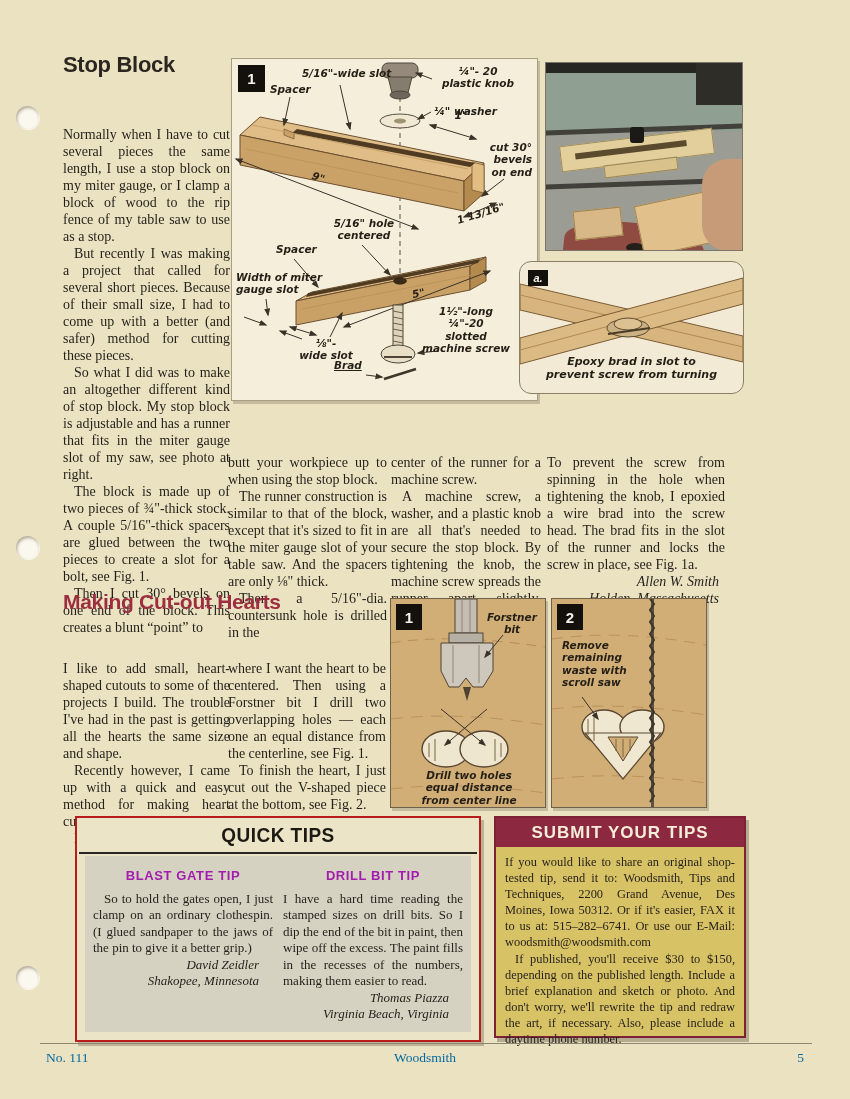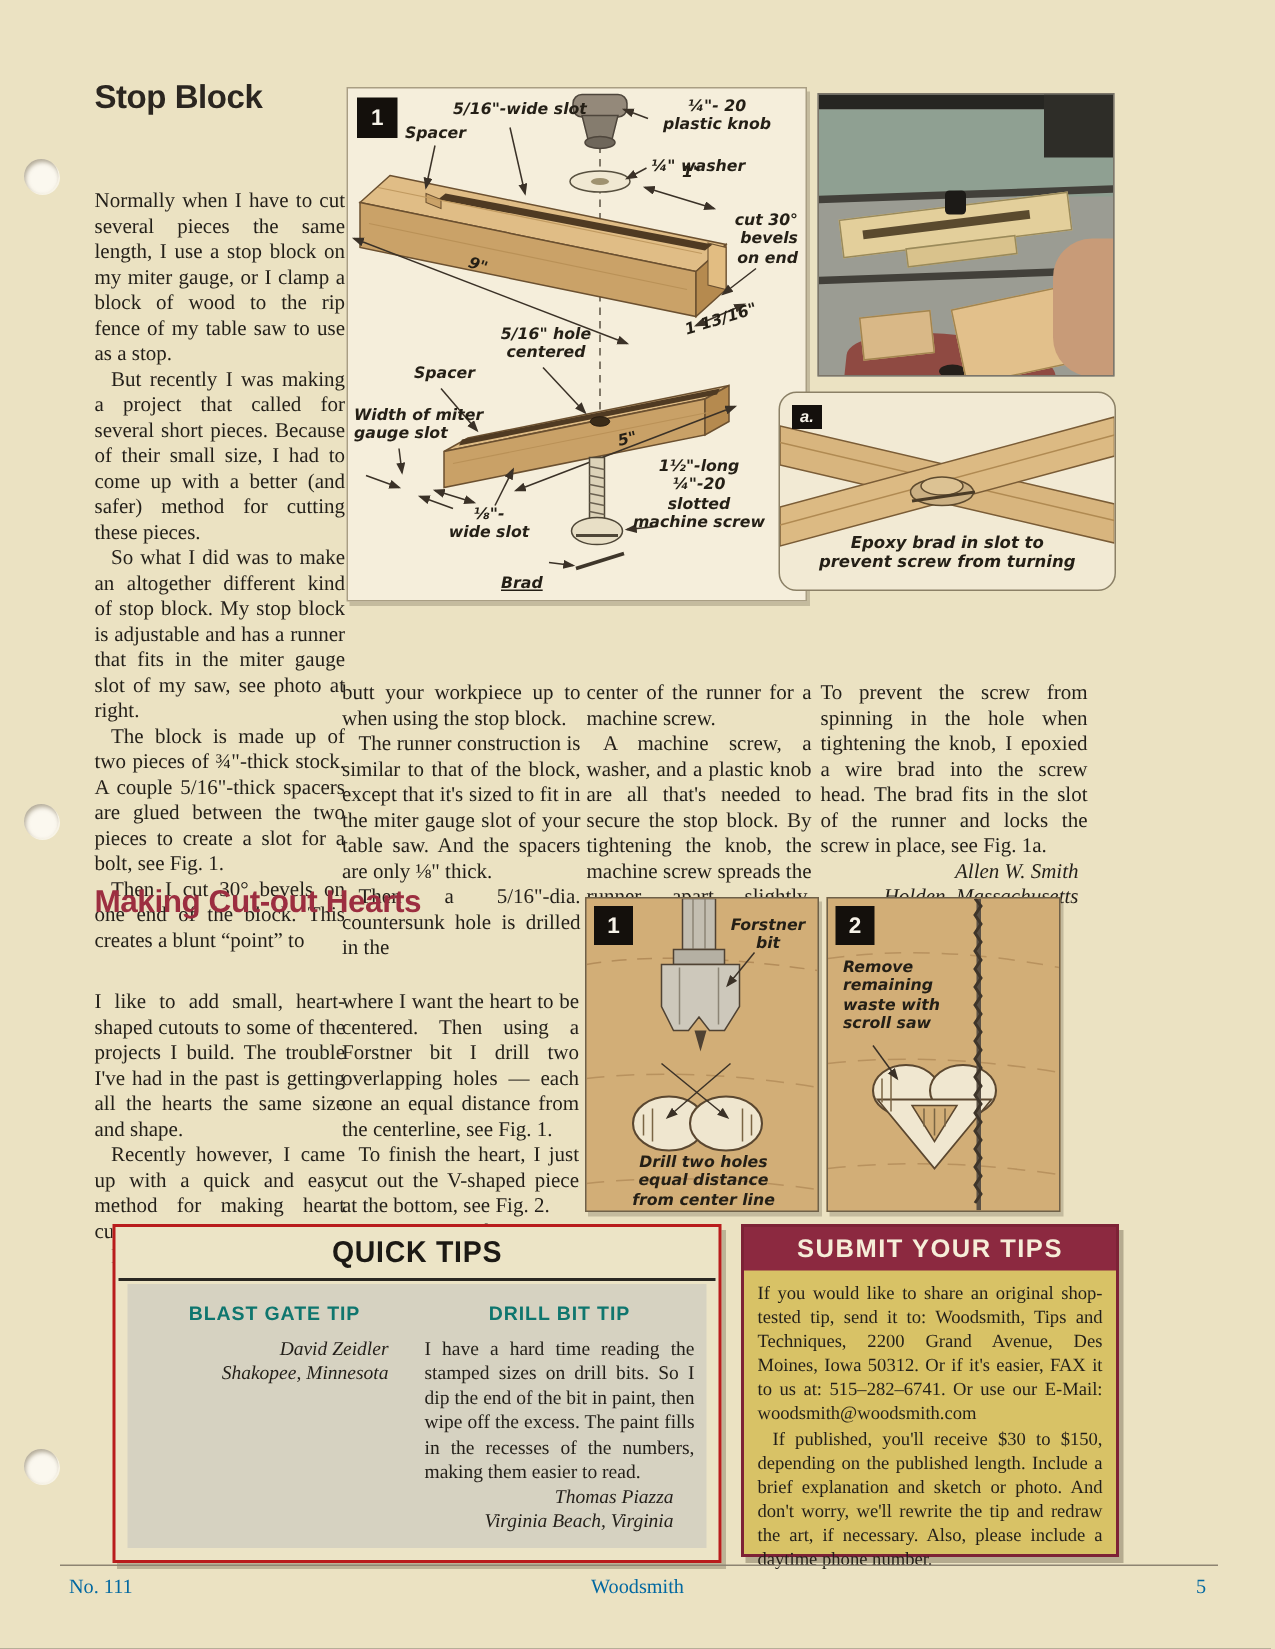--- a/index.html
+++ b/index.html
@@ -39,21 +39,21 @@
   .qt{position:absolute;background:#ece4c6;border:2px solid #b91c1c;
       box-shadow:3px 4px 0 rgba(80,70,50,.3);}
   .qt-title{font-family:"Liberation Sans",sans-serif;font-weight:800;font-size:20px;
             letter-spacing:.5px;text-align:center;color:#1c1914;margin:6px 0 5px 0;
             transform:scaleX(.95);}
   .qt-rule{height:2px;background:#2a2722;margin:0 2px;}
   .qt-inner{position:absolute;left:8px;right:8px;top:38px;bottom:8px;background:#d6d2c1;
             display:flex;gap:10px;padding:8px 8px 4px 8px;box-sizing:border-box;}
   .qt-col{flex:1;font-size:13px;line-height:16.5px;text-align:justify;}
   .qt-col h3{font-family:"Liberation Sans",sans-serif;font-size:13px;font-weight:800;
-             letter-spacing:.6px;color:#0f766e;text-align:center;margin:4px 0 6px 0;}
+             letter-spacing:.6px;color:#a21caf;text-align:center;margin:4px 0 6px 0;}
   .qt-col p{margin:0;}
   .qt-col p.ind{text-indent:11px;}
   .qt-col .attr{font-size:13px;padding-right:14px;}
   
   .st{position:absolute;background:#d8c266;border:2px solid #7d2236;
       box-shadow:3px 4px 0 rgba(80,70,50,.35);box-sizing:border-box;}
   .st-head{background:#8c2940;color:#f6edd8;font-family:"Liberation Sans",sans-serif;
            font-weight:800;font-size:17px;letter-spacing:1px;text-align:center;
            line-height:29px;height:29px;transform-origin:center;}
   .st-body{padding:7px 9px;font-size:12.4px;line-height:16.1px;text-align:justify;}
@@ -167,21 +167,21 @@
     <div class="lbl" style="left:44px;top:184px;">Spacer</div>
     <div class="lbl" style="left:4px;top:212px;width:92px;">Width of miter
 gauge slot</div>
     <div class="lbl" style="left:180px;top:228px;transform:rotate(-13deg);">5"</div>
     <div class="lbl c" style="left:188px;top:246px;width:92px;">1½"-long
 ¼"-20
 slotted
 machine screw</div>
     <div class="lbl c" style="left:62px;top:278px;width:64px;">⅛"-
 wide slot</div>
-    <div class="lbl" style="left:102px;top:324px;text-decoration:underline;">Brad</div>
+    <div class="lbl" style="left:102px;top:300px;text-decoration:underline;">Brad</div>
   </div>
 
   <div class="photo" style="left:545px;top:62px;width:196px;height:187px;">
     <div style="left:0;top:0;width:196px;height:10px;background:#262622;"></div>
     <div style="left:0;top:10px;width:196px;height:58px;background:#8fa092;"></div>
     <div style="left:150px;top:0;width:46px;height:42px;background:#2e2d28;"></div>
     <div style="left:-4px;top:64px;width:204px;height:5px;background:#42403a;transform:rotate(-2deg);"></div>
     <div style="left:-4px;top:118px;width:204px;height:5px;background:#42403a;transform:rotate(-2deg);"></div>
     <div style="left:14px;top:74px;width:152px;height:24px;background:#e3cf9b;border:1px solid #9a8a5a;transform:rotate(-7deg);">
       <div style="left:14px;top:8px;width:112px;height:6px;background:#5a4a2e;"></div>
@@ -298,20 +298,21 @@
 waste with
 scroll saw</div>
   </div>
 
   <div class="qt" style="left:75px;top:816px;width:402px;height:222px;">
     <div class="qt-title">QUICK TIPS</div>
     <div class="qt-rule"></div>
     <div class="qt-inner">
       <div class="qt-col">
         <h3>BLAST GATE TIP</h3>
+        <p class="ind">So to hold the gates open, I just clamp on an ordinary clothespin. (I glued sandpaper to the jaws of the pin to give it a better grip.)</p>
         <p class="attr">
           <span>David Zeidler</span>
           <span>Shakopee, Minnesota</span>
         </p>
       </div>
       <div class="qt-col">
         <h3>DRILL BIT TIP</h3>
         <p>I have a hard time reading the stamped sizes on drill bits. So I dip the end of the bit in paint, then wipe off the excess. The paint fills in the recesses of the numbers, making them easier to read.</p>
         <p class="attr">
           <span>Thomas Piazza</span>

